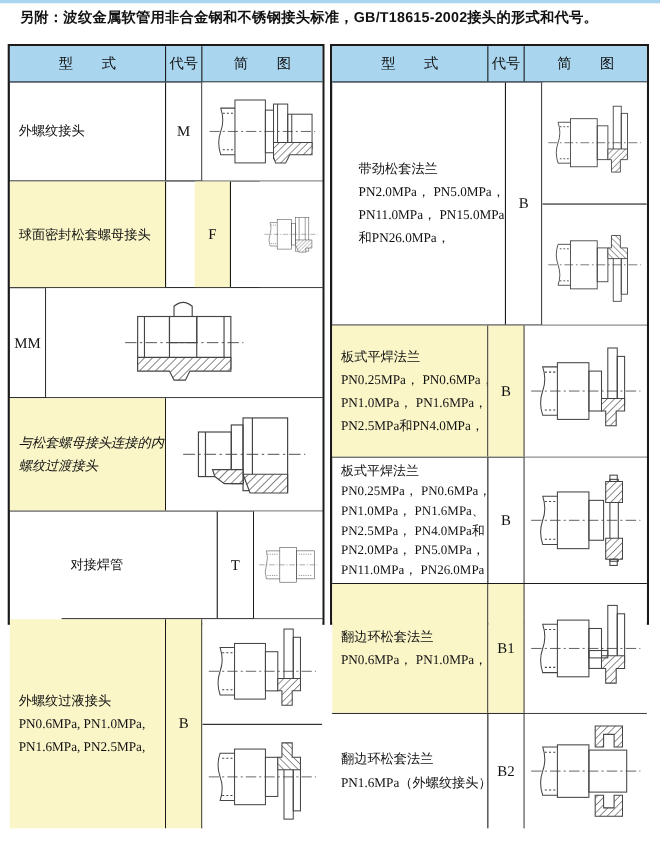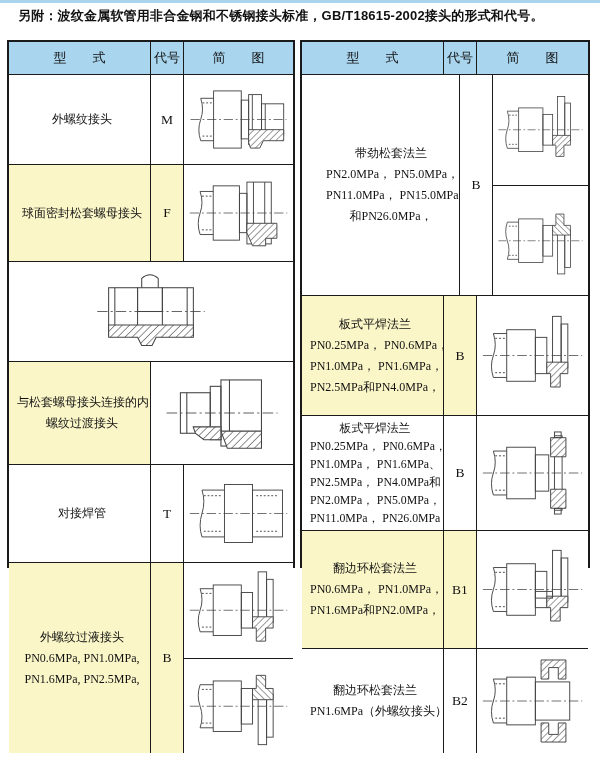--- a/index.html
+++ b/index.html
@@ -26,21 +26,21 @@
   #rtbl{left:300px;width:290px}
   .row{display:flex;flex:none;box-sizing:border-box;border-bottom:1px solid var(--border)}
   .row:last-child{border-bottom:none}
   .cell{box-sizing:border-box;border-right:1px solid var(--border);overflow:hidden}
   .cell:last-child{border-right:none}
   .hdr{height:33px;background:var(--blue)}
   .hdr .cell{display:flex;align-items:center;justify-content:center;font-size:13px}
   .htype{width:142px}.hcode{width:33px}.hdiag{flex:1}
   .type{
     width:142px;display:flex;flex-direction:column;justify-content:center;
-    padding:2px 3px 2px 8px;font-size:12px;line-height:21px;white-space:nowrap;text-align:center;
+    padding:2px 3px 2px 8px;font-size:12px;line-height:21px;white-space:nowrap;
   }
   .type.tight{line-height:18px;font-size:11.8px}
   .code{width:33px;display:flex;align-items:center;justify-content:center;font-size:13.5px}
   .diag{flex:1;display:flex;flex-direction:column;background:#fff}
   .sub{flex:1;display:flex;align-items:center;justify-content:center;padding:3px;min-height:0}
   .sub + .sub{border-top:1px solid var(--border)}
   .sub svg{display:block;max-width:100%;max-height:100%}
   .hl{background:var(--yellow)}
   .line{display:block}
 </style>
@@ -81,21 +81,21 @@
               <line x1="70" y1="18" x2="70" y2="72"></line>
               <rect x="80" y="28" width="24" height="34"></rect>
               <line x1="84" y1="28" x2="84" y2="62"></line>
               <path d="M66,56 H104 V68 H82 L78,76 H68 L66,70 Z" fill="url(#hp0)"></path>
               <line x1="3" y1="45" x2="107" y2="45" stroke-dasharray="10 3 2 3" stroke-width="0.8"></line>
             </g>
           </svg>
         </div>
       </div>
     </div>
-    <div class="row" style="height: 97px;">
+    <div class="row" style="height: 97px; gap: 26px;">
       <div class="cell type hl">
         <div class="line">球面密封松套螺母接头</div>
       </div>
       <div class="cell code hl">
         <div class="codetxt">F</div>
       </div>
       <div class="cell diag">
         <div class="sub">
           <svg viewBox="0 0 110 90" preserveAspectRatio="xMidYMid meet" width="100%" height="100%">
             <defs>
@@ -113,20 +113,23 @@
               <line x1="71" y1="12" x2="71" y2="78"></line>
               <line x1="83" y1="12" x2="83" y2="78"></line>
               <path d="M64,56 H96 V72 H84 V80 H70 L64,66 Z" fill="url(#hp1)"></path>
               <line x1="3" y1="45" x2="107" y2="45" stroke-dasharray="10 3 2 3" stroke-width="0.8"></line>
             </g>
           </svg>
         </div>
       </div>
     </div>
     <div class="row" style="height: 100px;">
+      <div class="cell code">
+        <div class="codetxt">MM</div>
+      </div>
       <div class="cell diag">
         <div class="sub">
           <svg viewBox="0 0 110 90" preserveAspectRatio="xMidYMid meet" width="100%" height="100%">
             <defs>
               <pattern id="hp2" patternUnits="userSpaceOnUse" width="5" height="5" patternTransform="rotate(45)">
                 <rect width="5" height="5" fill="#fff"></rect>
                 <line x1="0" y1="0" x2="0" y2="5" stroke="#666" stroke-width="1.4"></line>
               </pattern>
             </defs>
             <g stroke="#444" stroke-width="1" fill="none">
@@ -136,21 +139,21 @@
               <rect x="42" y="22" width="24" height="23"></rect>
               <rect x="66" y="22" width="30" height="46"></rect>
               <line x1="90" y1="22" x2="90" y2="68"></line>
               <path d="M14,58 H96 V70 H60 L56,78 H46 L42,70 H14 Z" fill="url(#hp2)"></path>
               <line x1="3" y1="45" x2="107" y2="45" stroke-dasharray="10 3 2 3" stroke-width="0.8"></line>
             </g>
           </svg>
         </div>
       </div>
     </div>
-    <div class="row" style="height: 103px;">
+    <div class="row" style="height: 103px; font-style: italic;">
       <div class="cell type hl">
         <div class="line">与松套螺母接头连接的内</div>
         <div class="line">螺纹过渡接头</div>
       </div>
       <div class="cell diag">
         <div class="sub">
           <svg viewBox="0 0 110 90" preserveAspectRatio="xMidYMid meet" width="100%" height="100%">
             <defs>
               <pattern id="hp3" patternUnits="userSpaceOnUse" width="5" height="5" patternTransform="rotate(45)">
                 <rect width="5" height="5" fill="#fff"></rect>
@@ -164,21 +167,21 @@
               <rect x="54" y="14" width="38" height="62"></rect>
               <line x1="62" y1="14" x2="62" y2="76"></line>
               <path d="M28,58 H54 V70 H38 L30,64 Z" fill="url(#hp3)"></path>
               <path d="M54,62 H92 V78 H60 Z" fill="url(#hp3)"></path>
               <line x1="3" y1="45" x2="107" y2="45" stroke-dasharray="10 3 2 3" stroke-width="0.8"></line>
             </g>
           </svg>
         </div>
       </div>
     </div>
-    <div class="row" style="height: 98px;">
+    <div class="row" style="height: 98px; margin-left: 47px;">
       <div class="cell type">
         <div class="line">对接焊管</div>
       </div>
       <div class="cell code">
         <div class="codetxt">T</div>
       </div>
       <div class="cell diag">
         <div class="sub">
           <svg viewBox="0 0 110 90" preserveAspectRatio="xMidYMid meet" width="100%" height="100%">
             <defs>
@@ -382,21 +385,20 @@
               <line x1="3" y1="45" x2="107" y2="45" stroke-dasharray="10 3 2 3" stroke-width="0.8"></line>
             </g>
           </svg>
         </div>
       </div>
     </div>
     <div class="row" style="height: 118px;">
       <div class="cell type hl">
         <div class="line">翻边环松套法兰</div>
         <div class="line">PN0.6MPa， PN1.0MPa，</div>
-        <div class="line">PN1.6MPa和PN2.0MPa，</div>
       </div>
       <div class="cell code hl">
         <div class="codetxt">B1</div>
       </div>
       <div class="cell diag">
         <div class="sub">
           <svg viewBox="0 0 110 90" preserveAspectRatio="xMidYMid meet" width="100%" height="100%">
             <defs>
               <pattern id="hp11" patternUnits="userSpaceOnUse" width="5" height="5" patternTransform="rotate(45)">
                 <rect width="5" height="5" fill="#fff"></rect>

